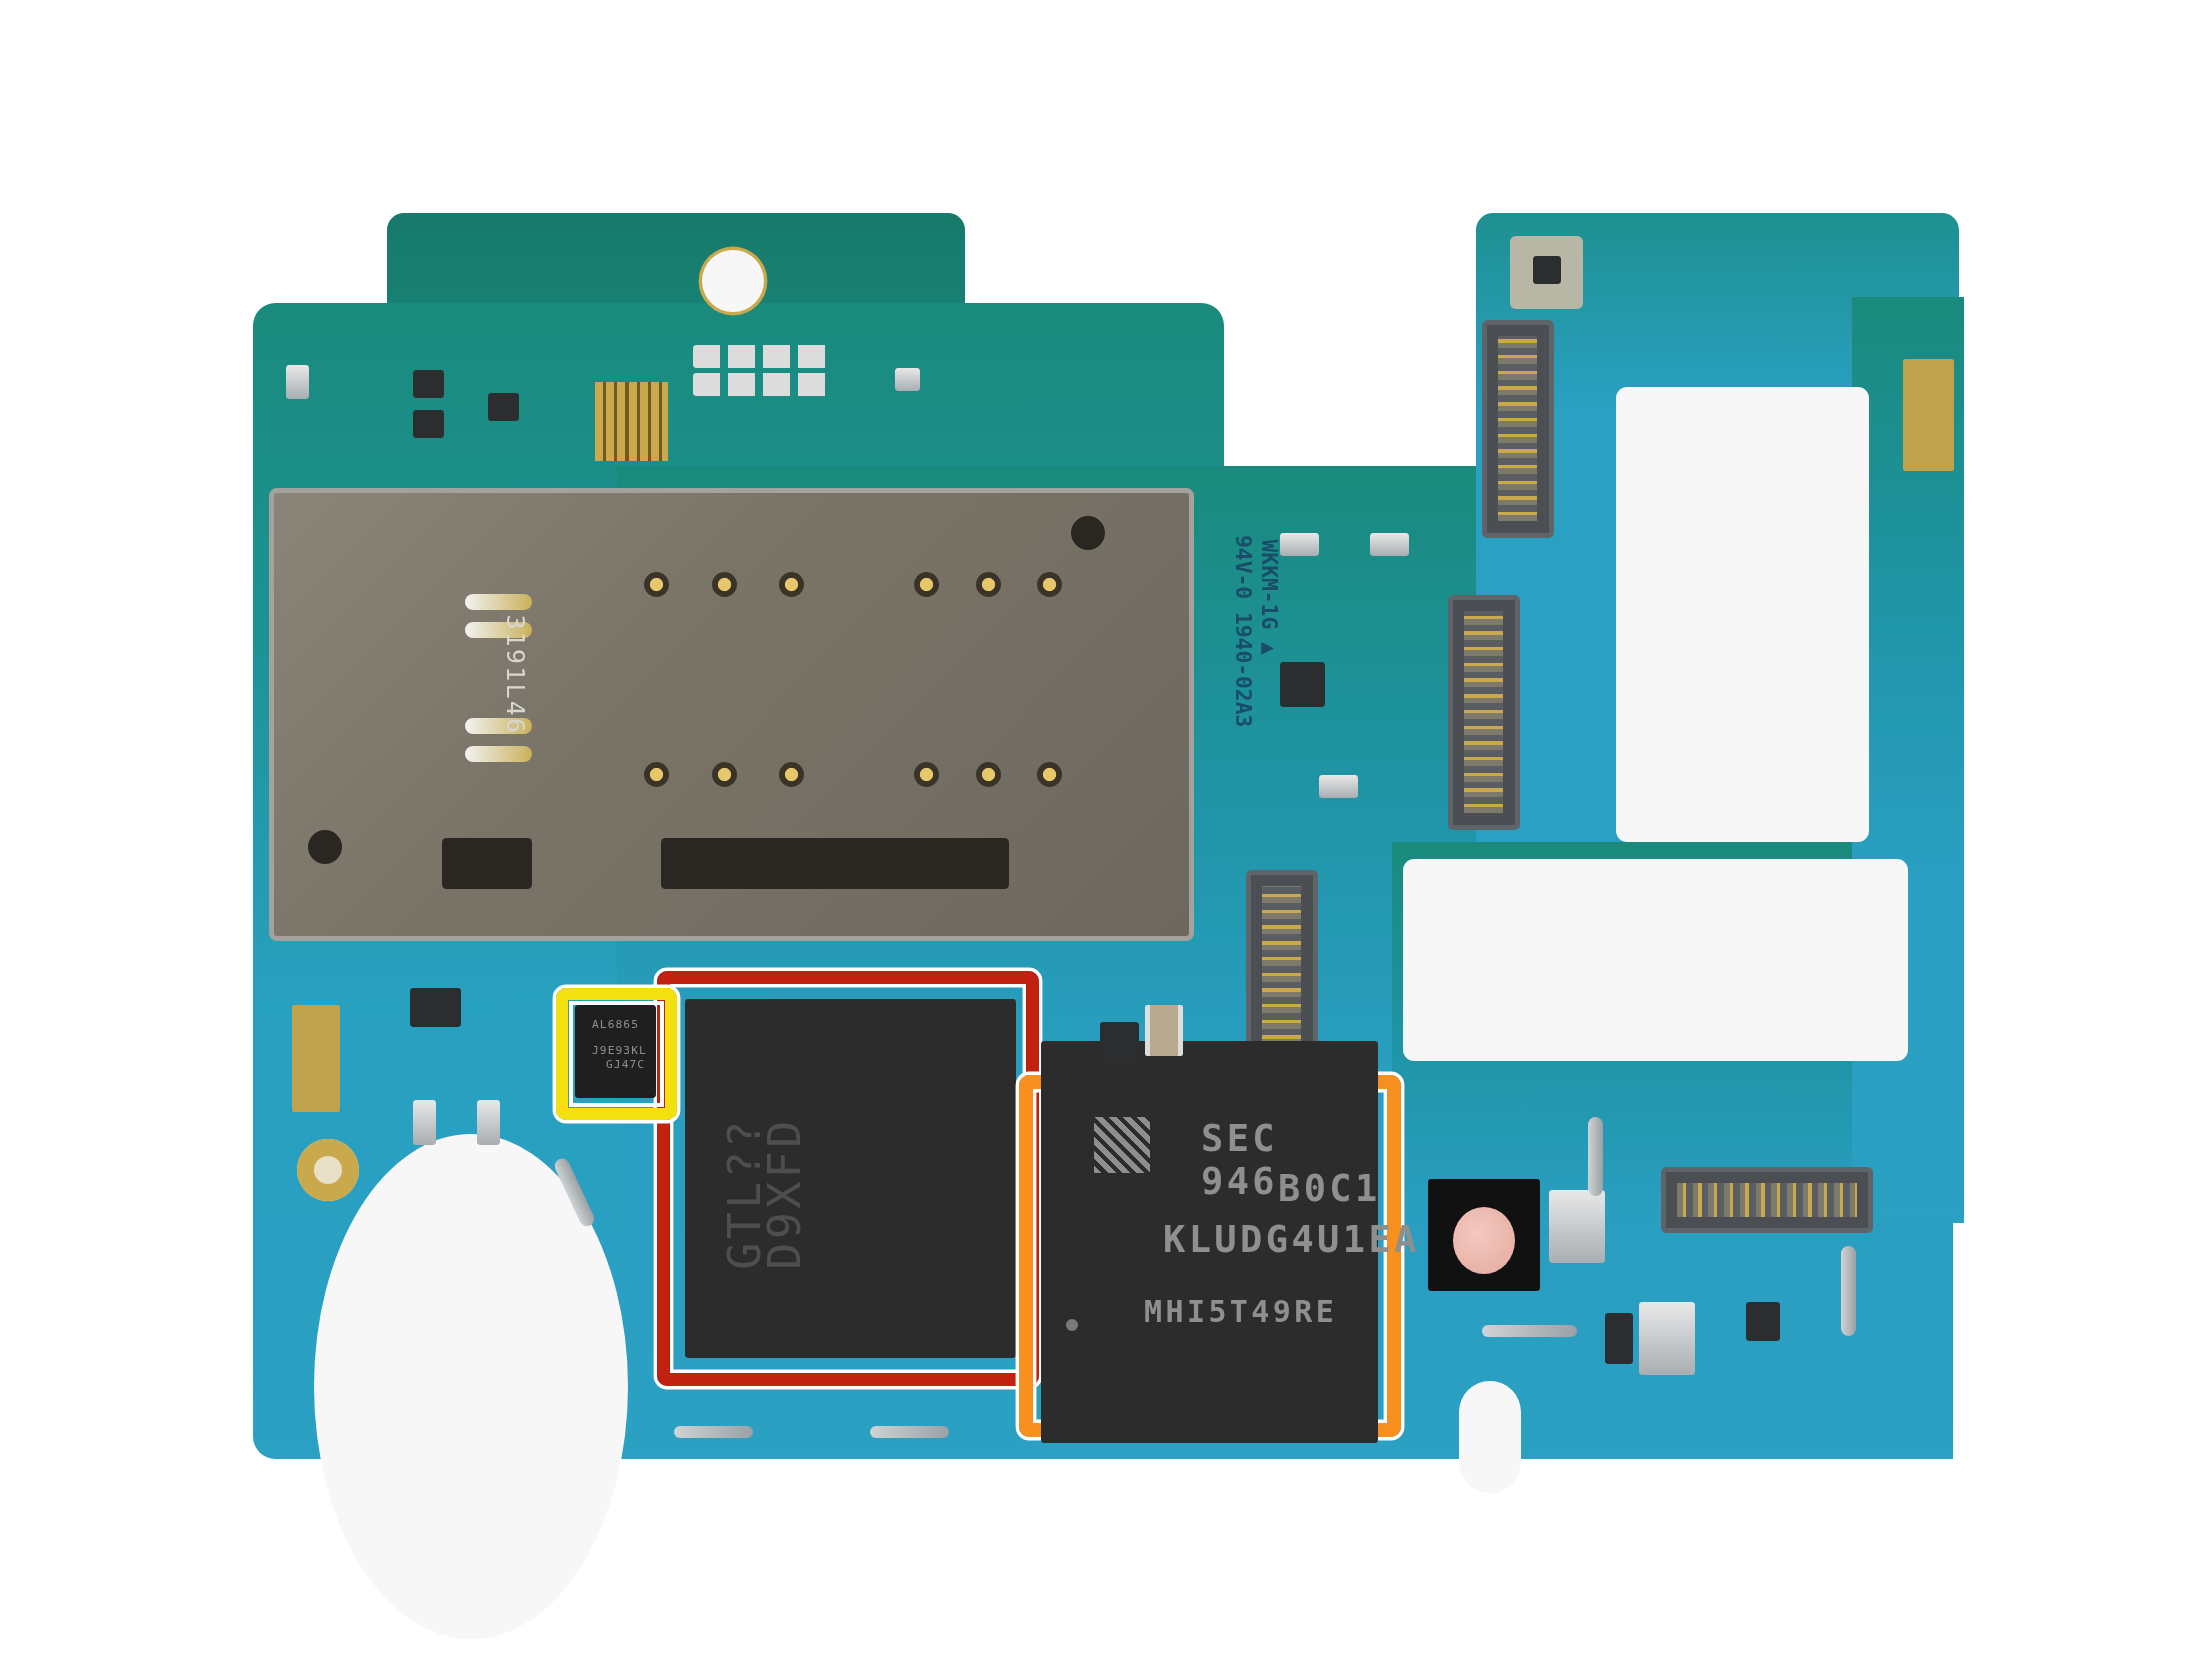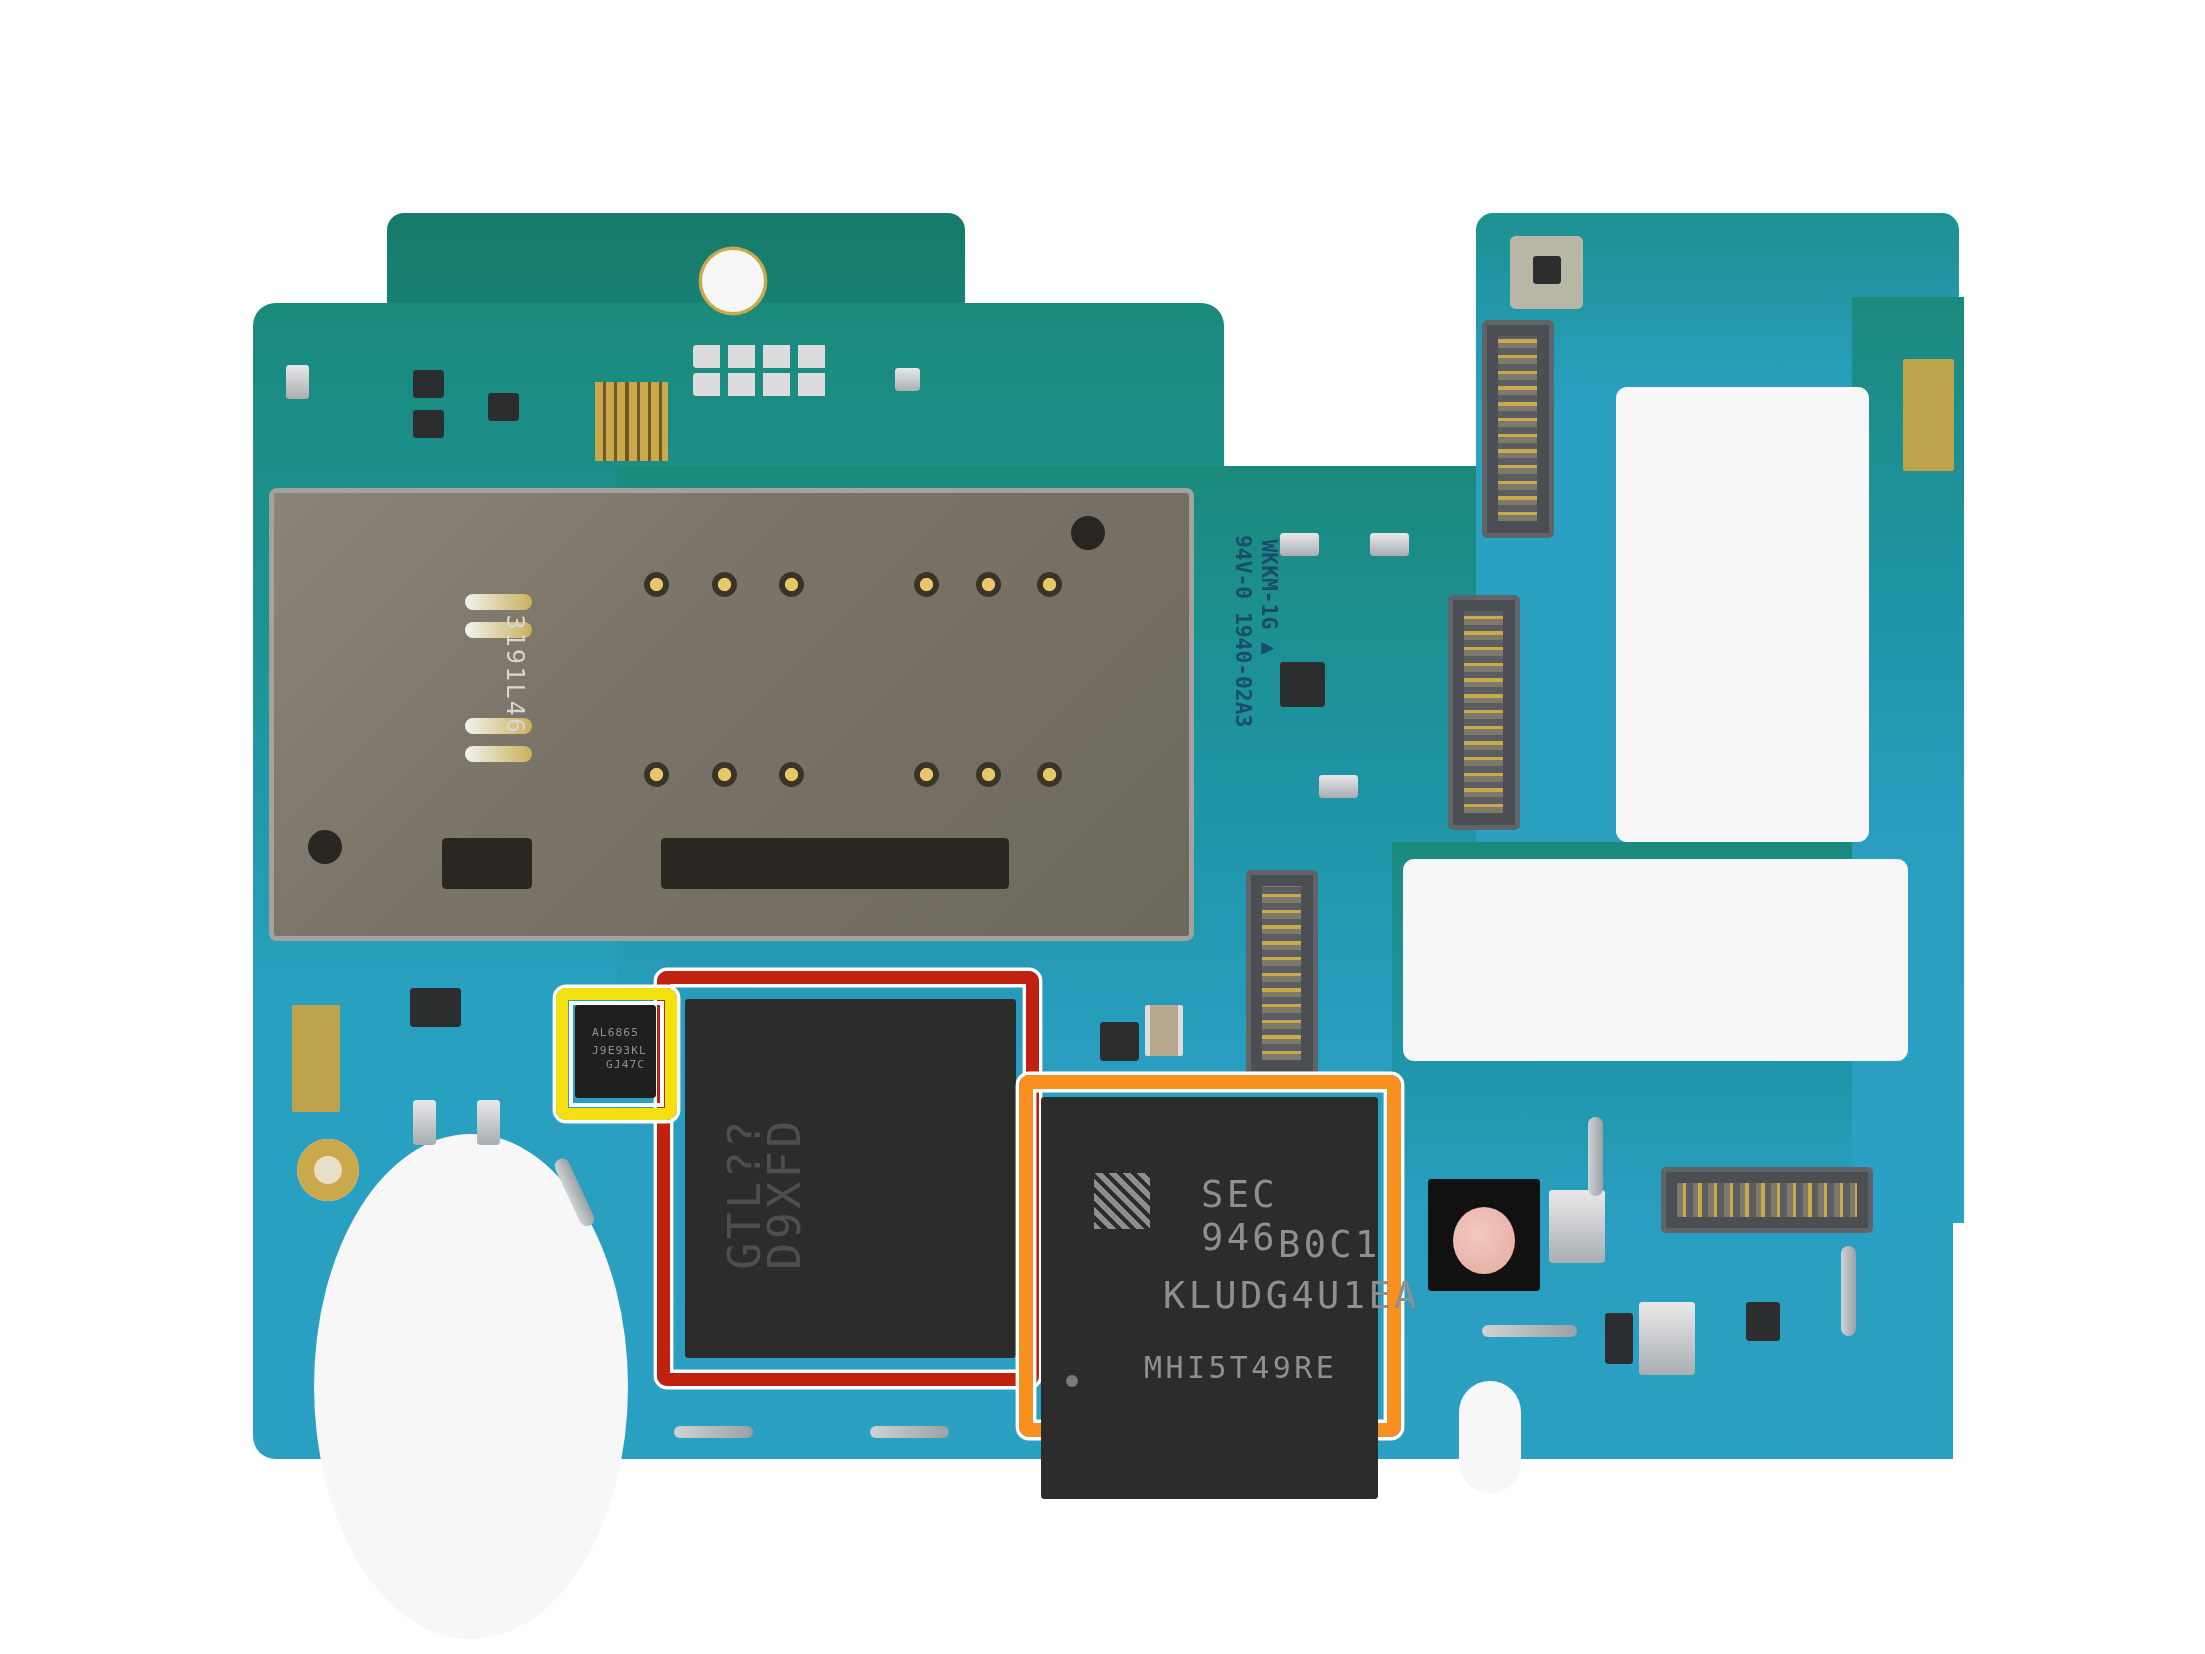--- a/index.html
+++ b/index.html
@@ -119,27 +119,27 @@
 <div class="abs silverpad" style="left:477px;top:1100px;width:22.5px;height:45px;"></div>
 
 <div class="abs hl hl-red" style="left:657px;top:971px;width:382px;height:415px;"></div>
 <div class="abs chip" style="left:685px;top:999px;width:331px;height:359px;">
   <div class="abs chip-text" style="left:-17px;top:168px;font-size:45px;transform:rotate(-90deg);opacity:0.35;">GTL??</div>
   <div class="abs chip-text" style="left:22.5px;top:168px;font-size:45px;transform:rotate(-90deg);opacity:0.35;">D9XFD</div>
 </div>
 
 <div class="abs hl hl-yellow" style="left:556px;top:988px;width:121px;height:132px;"></div>
 <div class="abs chip" style="left:575px;top:1005px;width:81px;height:93px;background:#1f1f1f;">
-  <div class="abs chip-text" style="left:17px;top:21px;font-size:11.2px;letter-spacing:1.1px;text-align:center;">AL6865</div>
+  <div class="abs chip-text" style="left:17px;top:13px;font-size:11.2px;letter-spacing:1.1px;text-align:center;">AL6865</div>
   <div class="abs chip-text" style="left:17px;top:39px;font-size:11.2px;letter-spacing:1.1px;">J9E93KL</div>
   <div class="abs chip-text" style="left:31px;top:53px;font-size:11.2px;letter-spacing:1.1px;">GJ47C</div>
 </div>
 
 <div class="abs hl hl-orange" style="left:1019px;top:1075px;width:382px;height:362px;"></div>
-<div class="abs chip" style="left:1041px;top:1097px;width:337px;height:402px;">
+<div class="abs chip" style="left:1041px;top:1041px;width:337px;height:402px;font-weight:bold;">
   <div class="abs dm" style="left:53px;top:76px;width:56px;height:56px;"></div>
   <div class="abs chip-text" style="left:160px;top:76px;font-size:37px;">SEC 946</div>
   <div class="abs chip-text" style="left:210px;top:126px;font-size:37px;margin-left:27px;">B0C1</div>
   <div class="abs chip-text" style="left:98px;top:177px;font-size:37px;margin-left:24px;">KLUDG4U1EA</div>
   <div class="abs chip-text" style="left:93px;top:253px;font-size:30px;margin-left:10px;">MHI5T49RE</div>
   <div class="abs" style="left:25px;top:278px;width:12.3px;height:12.3px;border-radius:50%;background:#7a7a7a;"></div>
 </div>
 
 <div class="abs ic" style="left:1428px;top:1179px;width:112px;height:112px;background:#111;">
   <div class="abs pinkdot" style="left:25px;top:28px;width:62px;height:67px;"></div>

